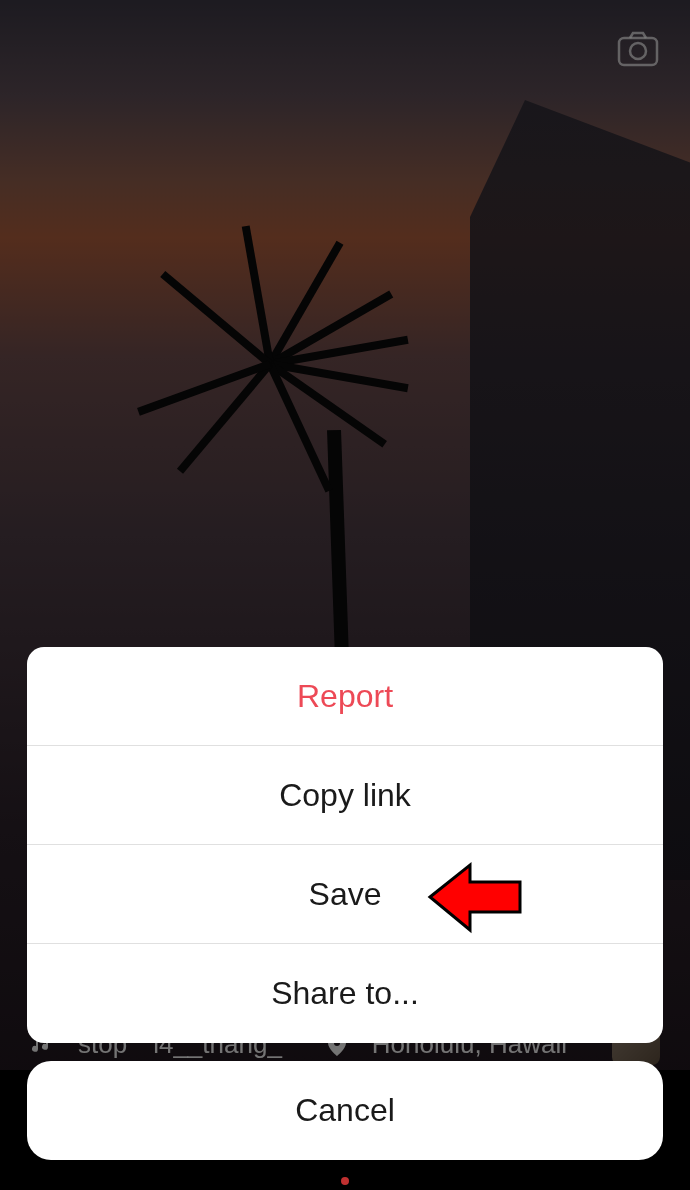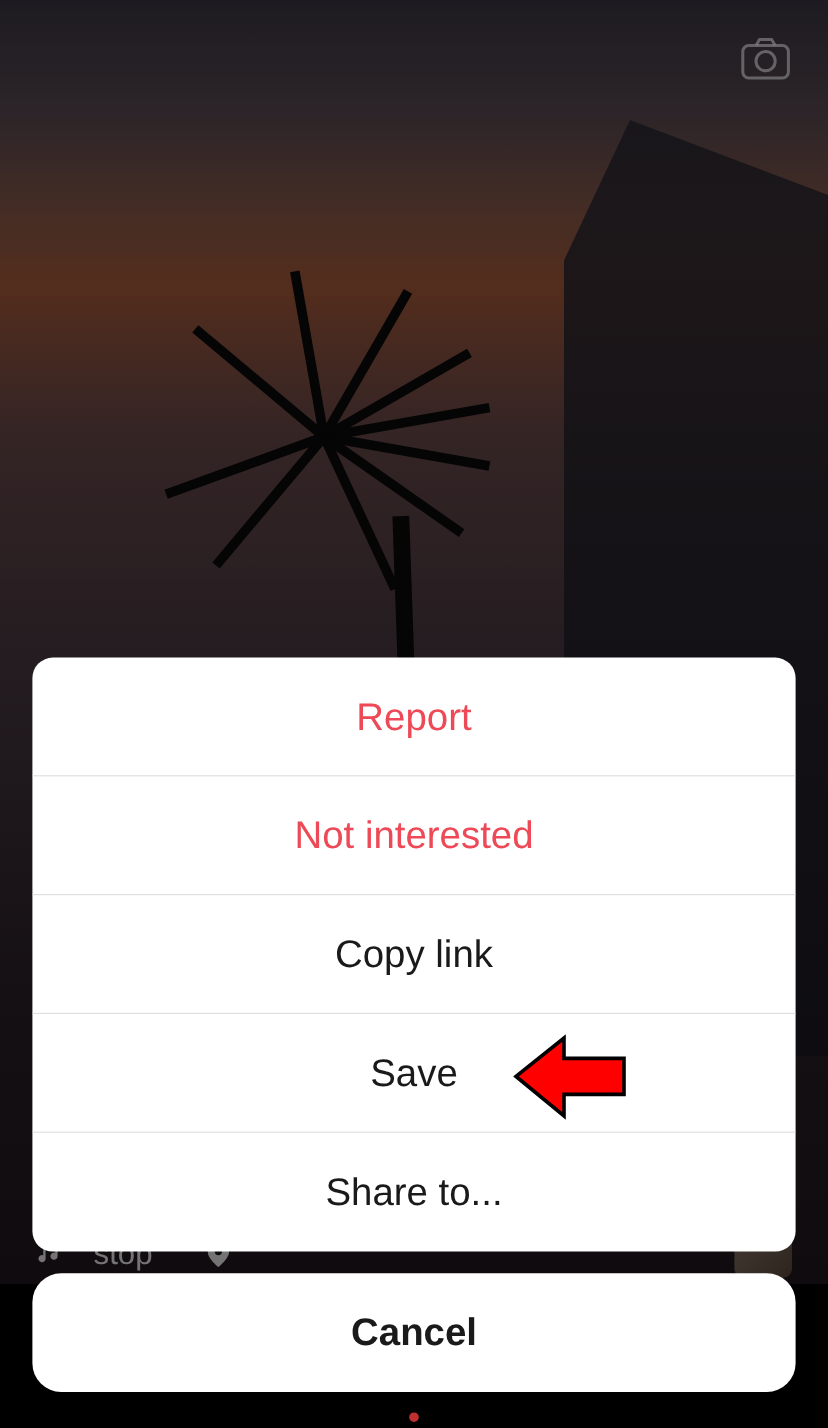--- a/index.html
+++ b/index.html
@@ -181,21 +181,21 @@
       left: 27px;
       right: 27px;
       z-index: 10;
       background: white;
       border-radius: 24px;
       height: 99px;
       display: flex;
       justify-content: center;
       align-items: center;
       font-size: 32px;
-      font-weight: 700;
+      font-weight: 400;
       color: #1a1a1a;
       cursor: pointer;
     }
     
     .red-arrow {
       position: absolute;
       z-index: 11;
       top: 860px;
       left: 425px;
       pointer-events: none;
@@ -261,37 +261,36 @@
 
 <div class="black-bottom"></div>
 
 <div class="bottom-info">
   <span class="music-icon-small">
     <svg width="22" height="22" viewBox="0 0 22 22" fill="rgba(255,255,255,0.9)">
       <path d="M8 3 L8 15 A3 3 0 1 1 6 12 L6 5 L18 3 L18 13 A3 3 0 1 1 16 10 L16 3 Z"></path>
     </svg>
   </span>
   <span>stop</span>
+  <span>i4__thang_</span>
   <span class="location-icon-small" style="margin-left:20px;">
     <svg width="18" height="22" viewBox="0 0 18 22" fill="rgba(255,255,255,0.9)">
       <path d="M9 0 C4 0 0 4 0 9 C0 15 9 22 9 22 C9 22 18 15 18 9 C18 4 14 0 9 0 Z M9 12 A3 3 0 1 1 9 6 A3 3 0 1 1 9 12 Z"></path>
     </svg>
   </span>
+  <span>Honolulu, Hawaii</span>
 </div>
 
 <div class="thumbnail"></div>
 
 <div class="dim-overlay"></div>
 
 <div class="action-sheet">
   <div class="action-item danger">
     <span>Report</span>
-  </div>
-  <div class="action-item danger">
-    <span>Not interested</span>
   </div>
   <div class="action-item normal">
     <span>Copy link</span>
   </div>
   <div class="action-item normal">
     <span>Save</span>
   </div>
   <div class="action-item normal">
     <span>Share to...</span>
   </div>

